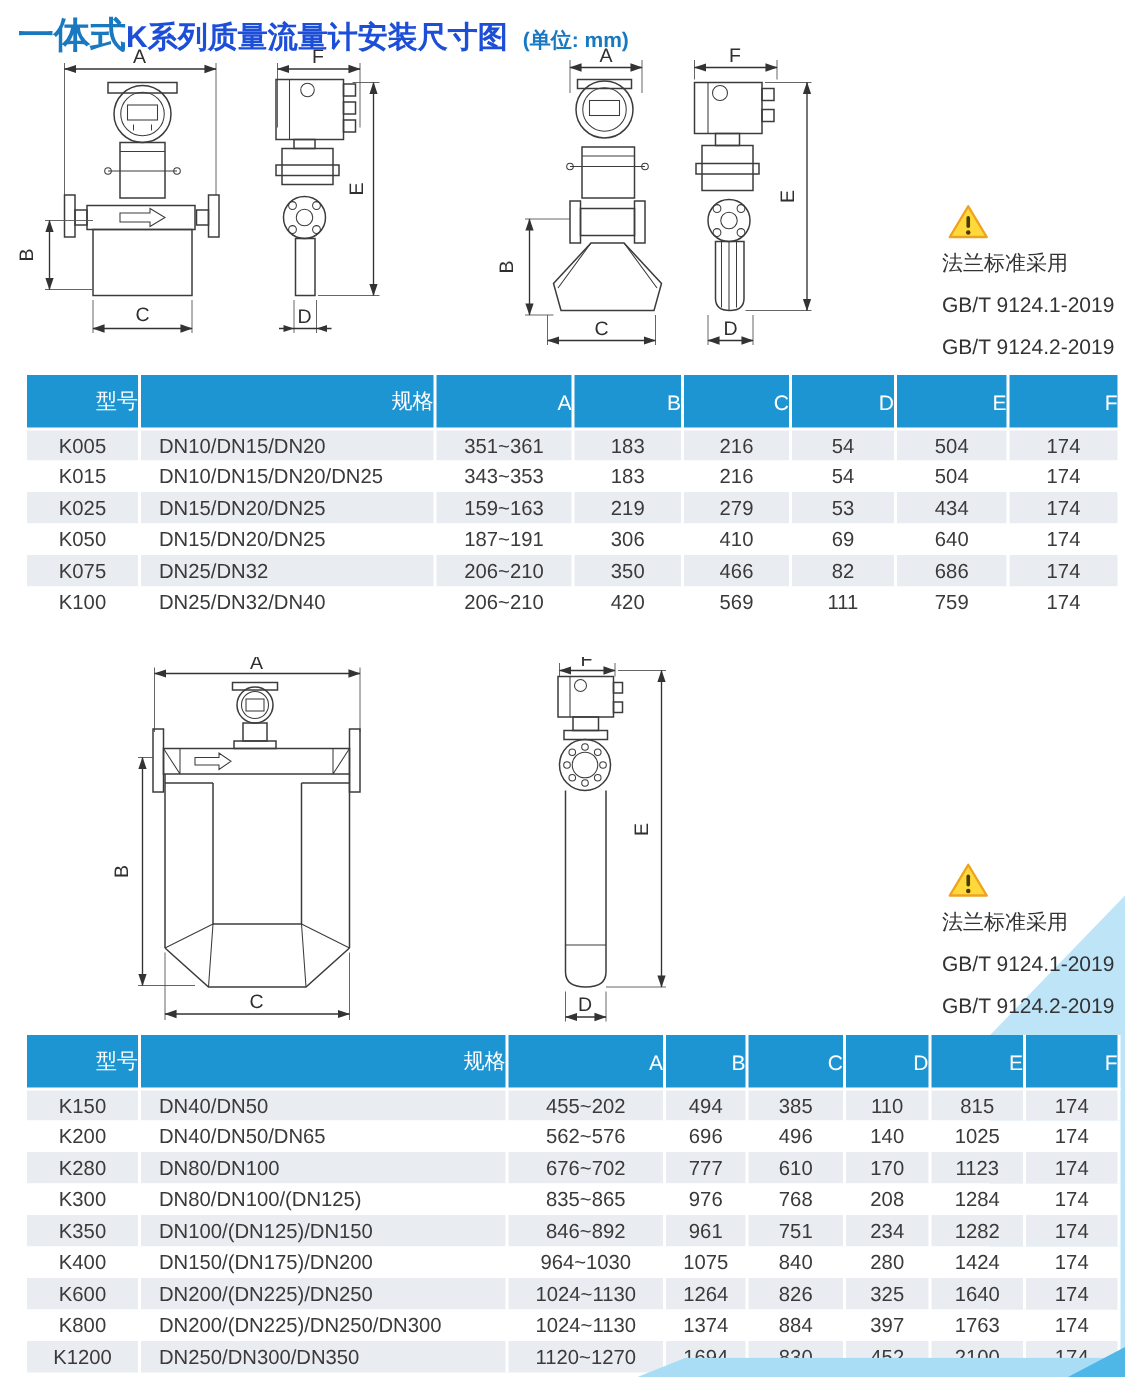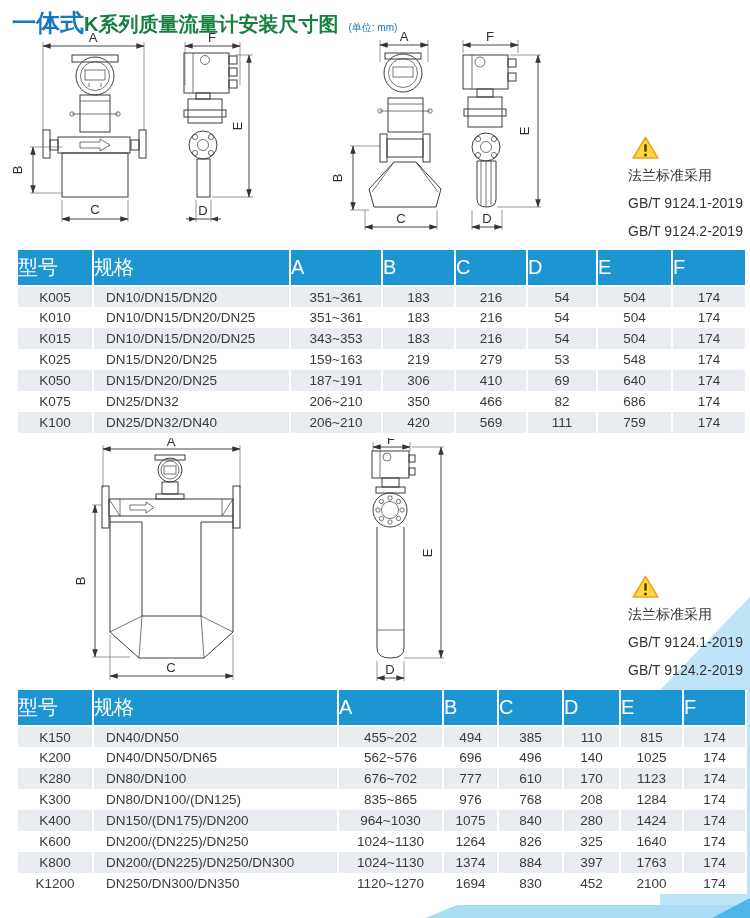--- a/index.html
+++ b/index.html
@@ -19,22 +19,22 @@
   .deco-right{position:absolute;left:660px;top:597px;width:90px;height:321px;
     background:var(--deco-light);clip-path:polygon(100% 0%,0% 29%,0% 100%,100% 100%);z-index:0;}
   .deco-band{position:absolute;left:425px;top:905px;width:325px;height:13px;
     background:var(--deco-band);clip-path:polygon(0 100%,10% 0,100% 0,100% 100%);z-index:2;}
   .deco-mid{position:absolute;left:712px;top:898px;width:38px;height:20px;
     background:var(--deco-mid);clip-path:polygon(100% 0,0 100%,100% 100%);z-index:2;}
 
   
   .title{position:absolute;left:12px;top:7px;z-index:3;white-space:nowrap;}
   .title .brand{color:var(--title-blue);font-size:24px;font-weight:bold;}
-  .title .main{color:#15803d;font-size:20px;font-weight:bold;}
-  .title .unit{color:var(--title-blue);font-size:10px;font-weight:400;margin-left:10px;}
+  .title .main{color:#1d4ed8;font-size:20px;font-weight:bold;}
+  .title .unit{color:var(--title-blue);font-size:14px;font-weight:700;margin-left:10px;}
 
   
   .drawings-top{position:absolute;left:0;top:30px;width:610px;height:215px;z-index:1;}
   .drawings-mid{position:absolute;left:0;top:438px;width:610px;height:250px;z-index:1;}
   svg .outline{fill:none;stroke:#3c3c3c;stroke-width:1;}
   svg .thin{fill:none;stroke:#3c3c3c;stroke-width:.7;}
   svg .dim{fill:none;stroke:#333;stroke-width:.9;}
   svg .ext{fill:none;stroke:#555;stroke-width:.6;}
   svg text{fill:#2f2f2f;font-size:13px;font-family:"Liberation Sans","DejaVu Sans",sans-serif;}
 
@@ -42,22 +42,22 @@
   .note{position:absolute;left:628px;width:125px;z-index:3;}
   .note-1{top:136px;}
   .note-2{top:575px;}
   .note .warn{margin:0 0 7px 4px;display:block;}
   .note p{font-size:14px;color:var(--ink);margin:0 0 12px 0;line-height:1.15;white-space:nowrap;}
 
   
   table{position:absolute;left:18px;width:728px;border-collapse:collapse;table-layout:fixed;z-index:1;}
   .table-1{top:250px;}
   .table-2{top:690px;}
-  thead th{background:var(--accent);color:#fff;font-size:20px;font-weight:normal;height:36px;
-    border-right:2px solid #fff;border-bottom:2px solid #fff;text-align:left;}
+  thead th{background:var(--accent);color:#fff;font-size:14px;font-weight:normal;height:36px;
+    border-right:2px solid #fff;border-bottom:2px solid #fff;text-align:right;}
   tbody td{font-size:13.5px;color:#3a3a3a;height:21px;text-align:center;
     border-right:2px solid #fff;padding:0;}
   tbody tr{background:#fff;}
   tbody tr:nth-child(odd){background:var(--row-shade);}
   tbody td.spec{text-align:left;padding-left:12px;}
 </style>
 </head>
 <body>
 
 <div class="page">
@@ -305,47 +305,37 @@
           <td>K005</td>
           <td class="spec">DN10/DN15/DN20</td>
           <td>351~361</td>
           <td>183</td>
           <td>216</td>
           <td>54</td>
           <td>504</td>
           <td>174</td>
         </tr>
         <tr>
-          <td>K010</td>
-          <td class="spec">DN10/DN15/DN20/DN25</td>
-          <td>351~361</td>
-          <td>183</td>
-          <td>216</td>
-          <td>54</td>
-          <td>504</td>
-          <td>174</td>
-        </tr>
-        <tr>
           <td>K015</td>
           <td class="spec">DN10/DN15/DN20/DN25</td>
           <td>343~353</td>
           <td>183</td>
           <td>216</td>
           <td>54</td>
           <td>504</td>
           <td>174</td>
         </tr>
         <tr>
           <td>K025</td>
           <td class="spec">DN15/DN20/DN25</td>
           <td>159~163</td>
           <td>219</td>
           <td>279</td>
           <td>53</td>
-          <td>548</td>
+          <td>434</td>
           <td>174</td>
         </tr>
         <tr>
           <td>K050</td>
           <td class="spec">DN15/DN20/DN25</td>
           <td>187~191</td>
           <td>306</td>
           <td>410</td>
           <td>69</td>
           <td>640</td>
@@ -432,20 +422,30 @@
           <td>K300</td>
           <td class="spec">DN80/DN100/(DN125)</td>
           <td>835~865</td>
           <td>976</td>
           <td>768</td>
           <td>208</td>
           <td>1284</td>
           <td>174</td>
         </tr>
         <tr>
+          <td>K350</td>
+          <td class="spec">DN100/(DN125)/DN150</td>
+          <td>846~892</td>
+          <td>961</td>
+          <td>751</td>
+          <td>234</td>
+          <td>1282</td>
+          <td>174</td>
+        </tr>
+        <tr>
           <td>K400</td>
           <td class="spec">DN150/(DN175)/DN200</td>
           <td>964~1030</td>
           <td>1075</td>
           <td>840</td>
           <td>280</td>
           <td>1424</td>
           <td>174</td>
         </tr>
         <tr>

